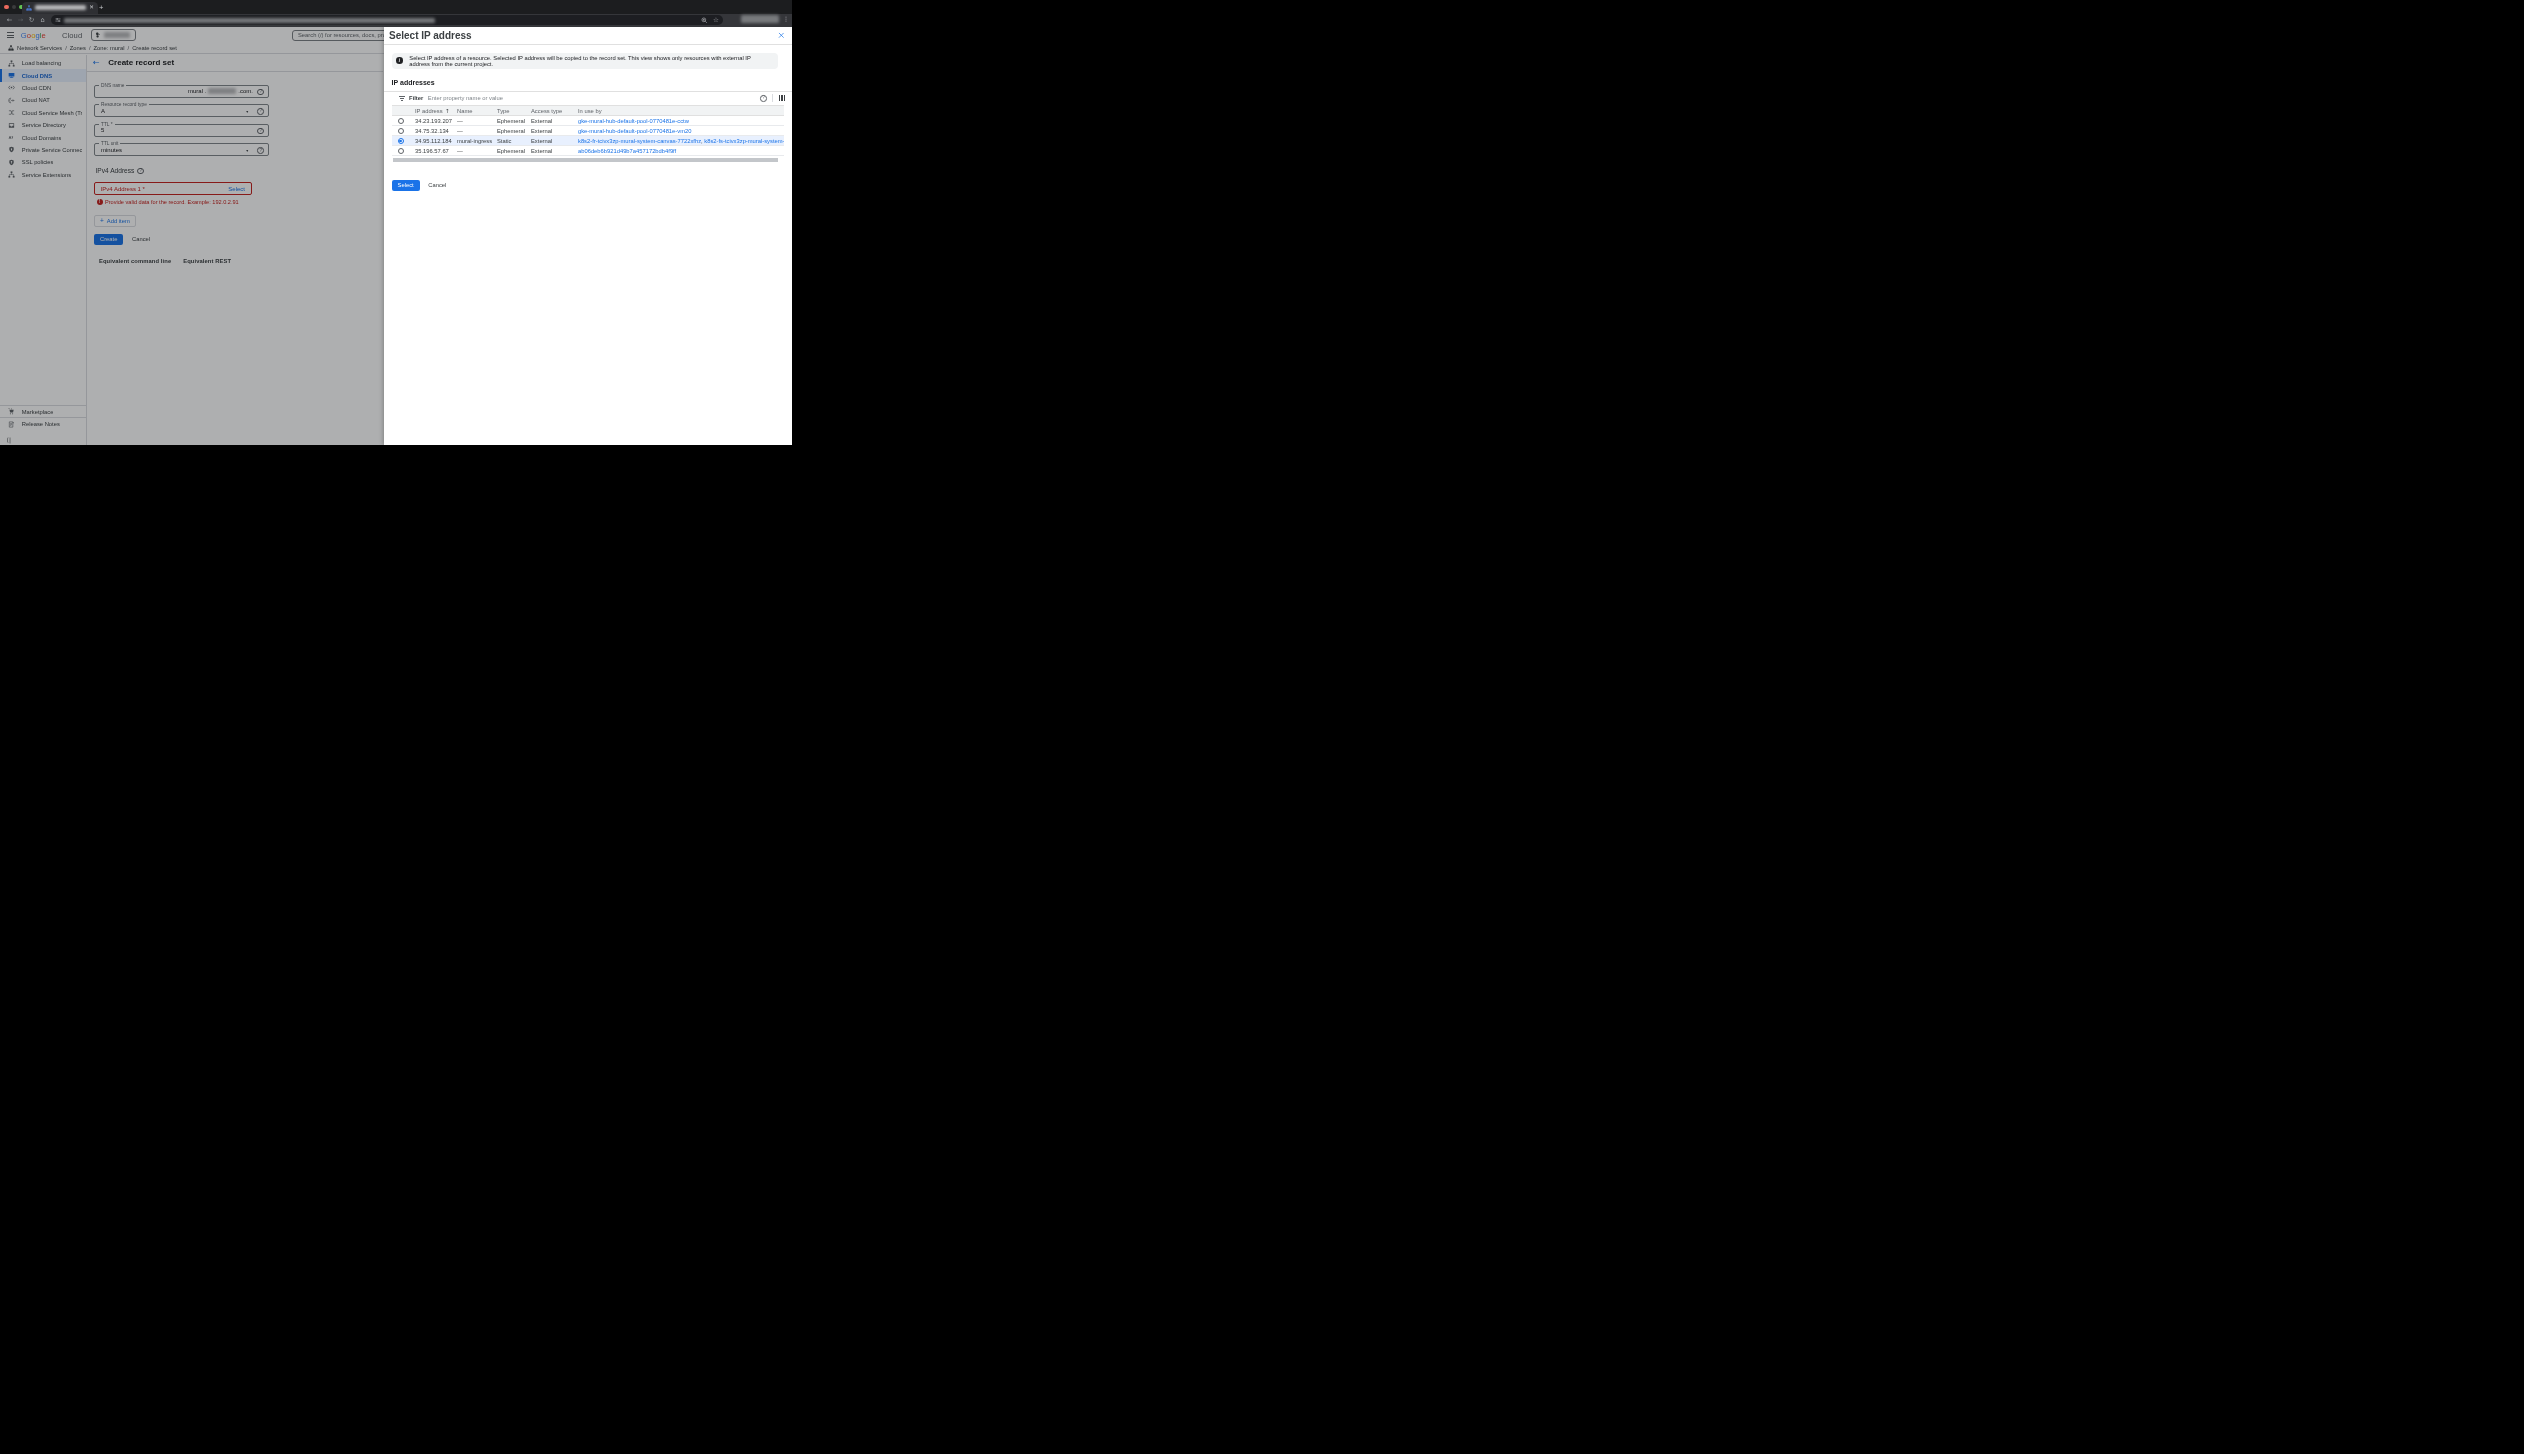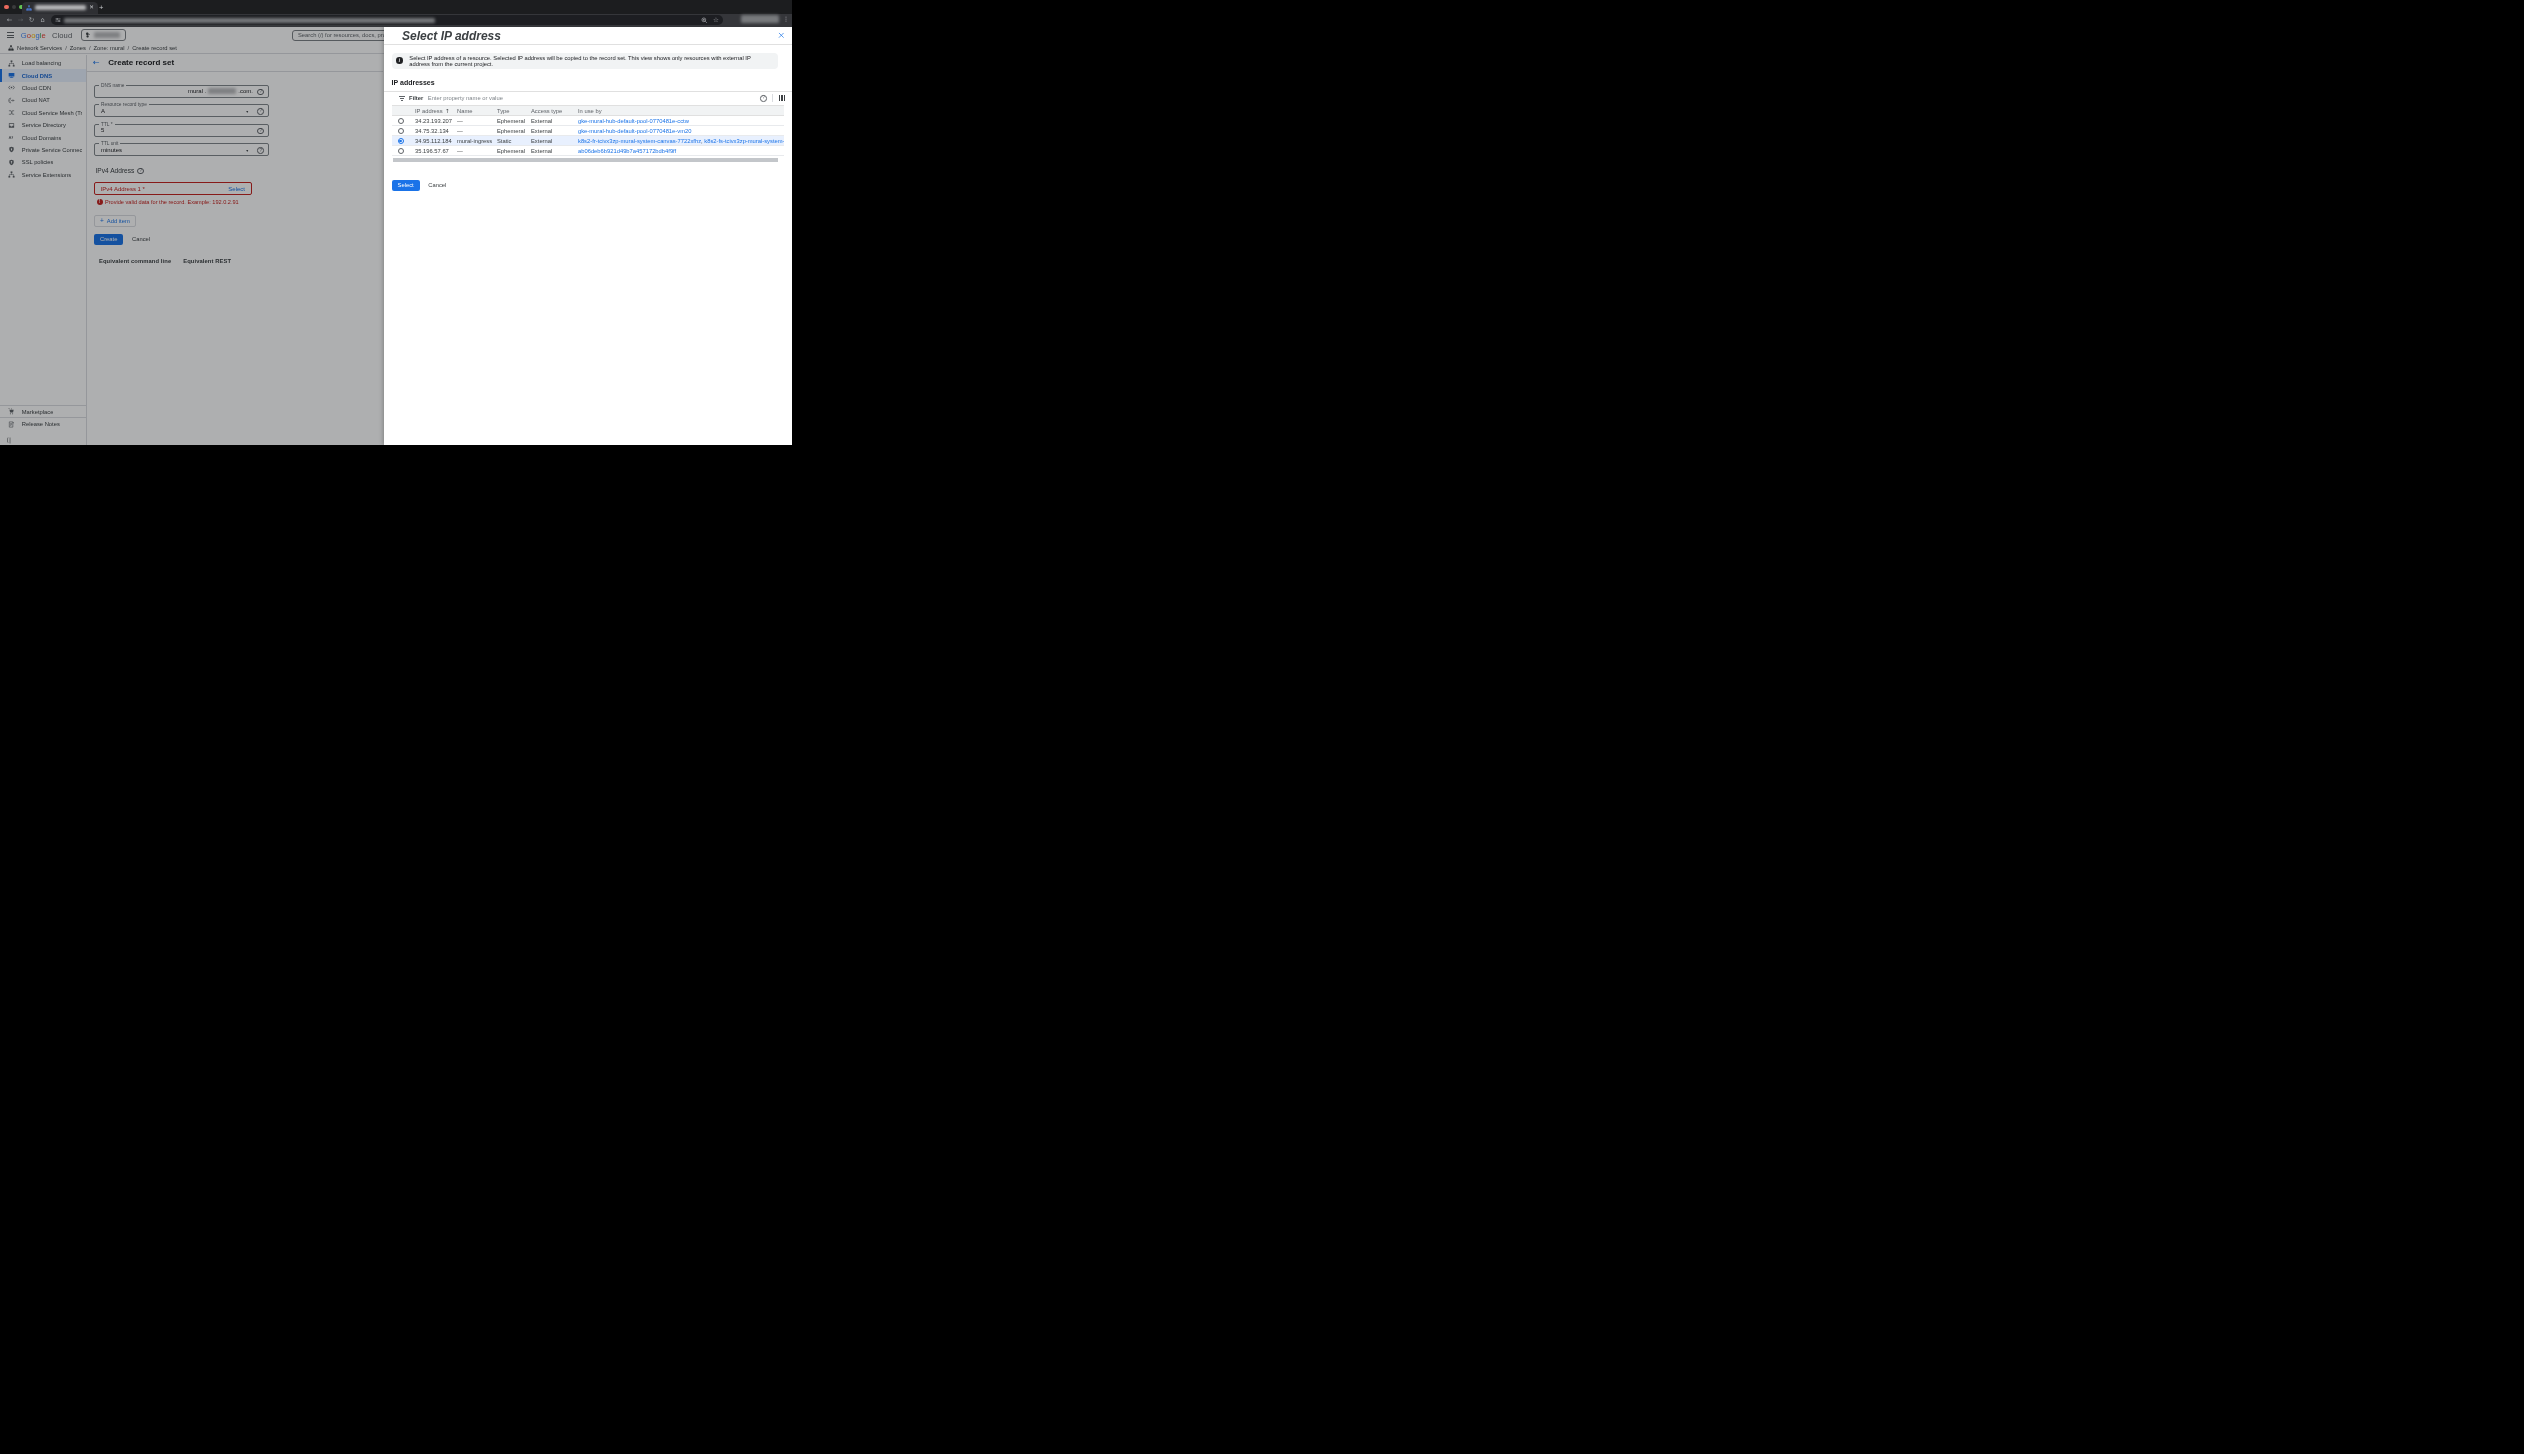--- a/index.html
+++ b/index.html
@@ -32,21 +32,21 @@
   .redact.dark { background:#77797c; }
   .redact.light { background:#b9babc; }
 
   
   .page { position:absolute; top:27px; left:0; right:0; bottom:0; background:#fff; }
   .console-header { position:absolute; top:0; left:0; right:0; height:16px; background:#fff;
     display:flex; align-items:center; }
   .hamburger { margin-left:6.6px; width:7.6px; display:flex; flex-direction:column; gap:1.5px; }
   .hamburger i { height:1px; background:#5f6368; display:block; }
   .gc-logo { margin-left:6.6px; font-size:7.6px; letter-spacing:0.1px; white-space:nowrap; }
-  .gc-logo .cloud { color:#5f6368; margin-left:6px; }
+  .gc-logo .cloud { color:#5f6368; margin-left:16px; }
   .proj-btn { margin-left:8.6px; height:11.6px; width:45px; border:0.5px solid #7d8085; border-radius:3px;
     display:flex; align-items:center; padding:0 3.5px; gap:3px; background:#fff; }
   .hexagon { color:#3c4043; }
   .proj-redact { width:26px; height:5.6px; }
   .searchbar { position:absolute; left:292px; top:2.5px; width:96px; height:11.6px; border:0.5px solid #7d8085;
     border-radius:3px; background:#fdfdfd; display:flex; align-items:center; padding:0 5px; overflow:hidden; }
   .searchbar span { font-size:5.8px; color:#5f6368; white-space:nowrap; }
   .breadcrumb { position:absolute; top:16px; left:0; right:0; height:11px; background:#fff;
     border-bottom:0.5px solid #dadce0; display:flex; align-items:center; }
   .bc-icon { margin-left:7.6px; color:#3c4043; }
@@ -112,21 +112,21 @@
   .equiv-row { margin-top:13px; display:flex; gap:12px; padding-left:5px; }
   .equiv-row span { font-size:5.8px; color:#3c4043; font-weight:bold; letter-spacing:0.1px; }
 
   
   .scrim { position:absolute; inset:0; background:rgba(10,12,16,0.33); z-index:5; }
 
   
   .panel { position:absolute; top:0; bottom:0; left:384px; right:0; background:#fff; z-index:10;
     box-shadow:-1.5px 0 4px rgba(0,0,0,.25); }
   .panel-head { height:18px; display:flex; align-items:center; border-bottom:0.5px solid #e0e0e0; }
-  .panel-title { margin-left:18px; font-size:12px; color:#3c4043;font-style:italic; }
+  .panel-title { margin-left:5px; font-size:10px; color:#3c4043; }
   .panel-close { margin-left:auto; margin-right:7px; width:8px; height:8px; display:flex;
     align-items:center; justify-content:center; color:#1a73e8; }
   .banner { margin:7.6px 13.6px 0 7.6px; min-height:16px; background:#f1f3f4; border-radius:4px;
     display:flex; align-items:center; padding:0 6px 0 4.5px; gap:6.6px; }
   .info-ic { width:6.6px; height:6.6px; border-radius:50%; background:#202124; color:#fff; font-size:4.5px;
     font-style:italic; font-weight:bold; display:inline-flex; align-items:center; justify-content:center; flex:0 0 auto; }
   .banner p { font-size:5.8px; color:#202124; }
   .ip-heading { margin:10.6px 0 0 7.6px; font-size:7px; color:#202124; }
   .filter-wrap { margin-top:4.5px; border-top:0.5px solid #e0e0e0; }
   .filter-row { height:13.6px; display:flex; align-items:center; padding:0 7px 0 14.6px; gap:4.5px; }

